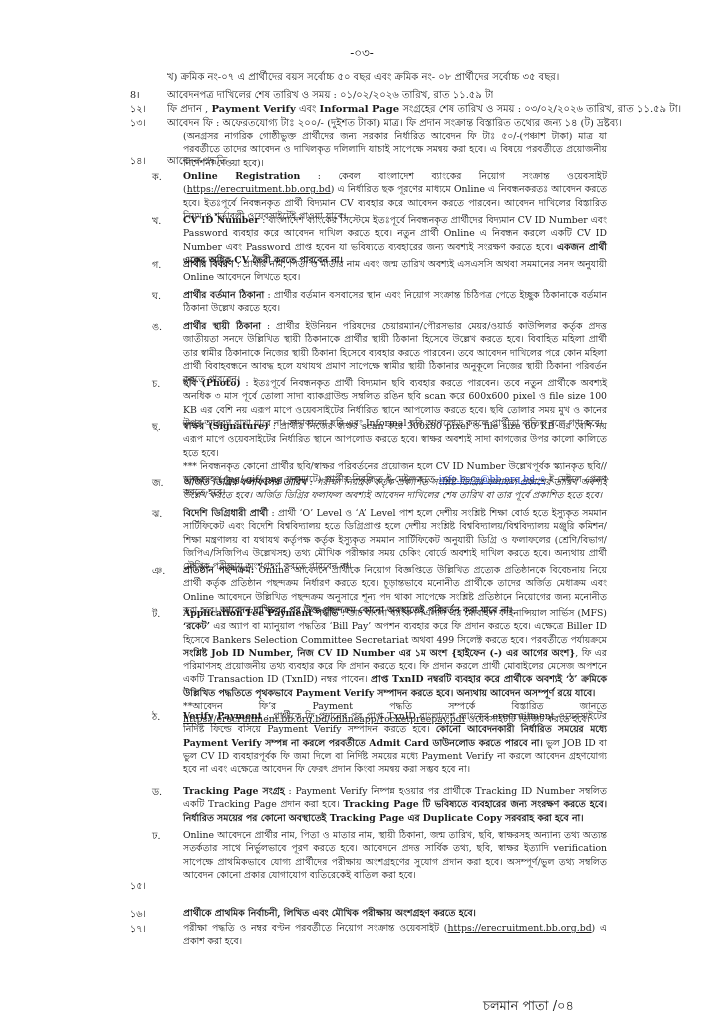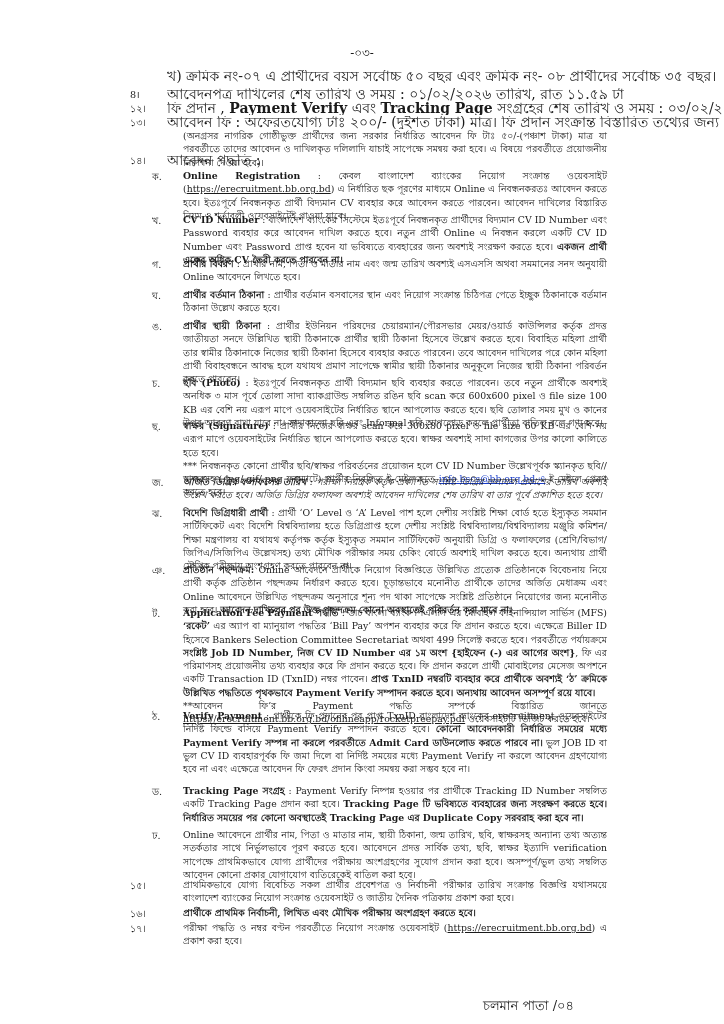--- a/index.html
+++ b/index.html
@@ -1,20 +1,20 @@
 <!DOCTYPE html>
 <html><head>
 <meta charset="utf-8">
 <style>
   html, body { margin: 0; padding: 0; background: #ffffff; }
   body { width: 724px; height: 1024px; overflow: hidden; position: relative;
          font-family: "DejaVu Serif", "Liberation Serif", serif; color: #1a1a1a; }
   .page { position: absolute; left: 0; top: 0; width: 724px; height: 1024px; }
   .page-number { position: absolute; top: 44px; left: 0; width: 724px; text-align: center; font-size: 12px; }
-  .line { position: absolute; font-size: 14px; line-height: 13px; white-space: nowrap; overflow: hidden; }
+  .line { position: absolute; font-size: 10px; line-height: 13px; white-space: nowrap; overflow: hidden; }
   .num { position: absolute; left: 130px; font-size: 9.6px; }
   .sub-letter { position: absolute; left: 152px; font-size: 9.6px; }
   .para { position: absolute; left: 183px; width: 424px; font-size: 9.3px; line-height: 13.3px;
           text-align: justify; }
   b { font-weight: bold; text-align: right; }
   a.link { color: #1a1a1a; text-decoration: underline; }
   a.link.blue { color: #1a3ec9; }
   .footer { position: absolute; right: 150px; top: 996px; font-size: 13px; }
 </style>
 </head>
@@ -24,21 +24,21 @@
 
   <div class="page-number">-০৩-</div>
 
   <div class="line" style="left:167px; top:70px;">খ) ক্রমিক নং-০৭ এ প্রার্থীদের বয়স সর্বোচ্চ ৫০ বছর এবং ক্রমিক নং- ০৮ প্রার্থীদের সর্বোচ্চ ৩৫ বছর।</div>
 
   <div class="num" style="top:88px;">8।</div>
   <div class="line" style="left:167px; top:88px;">আবেদনপত্র দাখিলের শেষ তারিখ ও সময়  : ০১/০২/২০২৬ তারিখ, রাত ১১.৫৯ টা</div>
 
   <div class="num" style="top:102px;">১২।</div>
   <div class="line" style="left:167px; top:102px;">
-    <span>ফি প্রদান , </span><b>Payment Verify</b><span> এবং </span><b>Tracking Page</b><span> সংগ্রহের শেষ তারিখ ও সময় :  ০৩/০২/২০২৬ তারিখ, রাত ১১.৫৯ টা।</span>
+    <span>ফি প্রদান , </span><b>Payment Verify</b><span> এবং </span><b>Informal Page</b><span> সংগ্রহের শেষ তারিখ ও সময় :  ০৩/০২/২০২৬ তারিখ, রাত ১১.৫৯ টা।</span>
   </div>
 
   <div class="num" style="top:116px;">১৩।</div>
   <div class="line" style="left:167px; top:116px;">আবেদন ফি : অফেরতযোগ্য টাঃ ২০০/- (দুইশত টাকা) মাত্র। ফি প্রদান সংক্রান্ত বিস্তারিত তথ্যের জন্য ১৪ (ট) দ্রষ্টব্য।</div>
   <div class="para" style="top:129px;">(অনগ্রসর নাগরিক গোষ্ঠীভুক্ত প্রার্থীদের জন্য সরকার নির্ধারিত আবেদন ফি টাঃ ৫০/-(পঞ্চাশ টাকা) মাত্র যা পরবর্তীতে তাদের আবেদন ও দাখিলকৃত দলিলাদি যাচাই সাপেক্ষে সমন্বয় করা হবে। এ বিষয়ে পরবর্তীতে প্রয়োজনীয় নির্দেশনা দেওয়া হবে)।</div>
 
   <div class="num" style="top:154px;">১৪।</div>
   <div class="line" style="left:167px; top:154px;">আবেদন পদ্ধতি :</div>
 
   <div class="sub-letter" style="top:170px;">ক.</div>
@@ -77,21 +77,20 @@
   <div class="sub-letter" style="top:710px;">ঠ.</div>
   <div class="para" style="top:709px;"><b>Verify Payment</b><span> : প্রার্থীকে ফি প্রদানের পর প্রাপ্ত TxnID বাংলাদেশ ব্যাংকের erecruitment ওয়েবসাইটের নির্দিষ্ট ফিল্ডে বসিয়ে Payment Verify সম্পাদন করতে হবে। </span><b>কোনো আবেদনকারী নির্ধারিত সময়ের মধ্যে Payment Verify সম্পন্ন না করলে পরবর্তীতে Admit Card  ডাউনলোড করতে পারবে না।</b><span> ভুল JOB ID বা ভুল CV ID ব্যবহারপূর্বক ফি জমা দিলে বা নির্দিষ্ট সময়ের মধ্যে Payment Verify না করলে আবেদন গ্রহণযোগ্য হবে না এবং এক্ষেত্রে আবেদন ফি ফেরৎ প্রদান কিংবা সমন্বয় করা সম্ভব হবে না।</span></div>
 
   <div class="sub-letter" style="top:785px;">ড.</div>
   <div class="para" style="top:784px;"><b>Tracking Page সংগ্রহ</b><span> : Payment Verify নিষ্পন্ন হওয়ার পর প্রার্থীকে Tracking ID Number সম্বলিত একটি Tracking Page প্রদান করা হবে। </span><b>Tracking Page টি ভবিষ্যতে ব্যবহারের জন্য সংরক্ষণ করতে হবে। নির্ধারিত সময়ের পর কোনো অবস্থাতেই Tracking Page এর Duplicate Copy সরবরাহ করা হবে না।</b></div>
 
   <div class="sub-letter" style="top:829px;">ঢ.</div>
   <div class="para" style="top:828px;">Online আবেদনে প্রার্থীর নাম, পিতা ও মাতার নাম, স্থায়ী ঠিকানা, জন্ম তারিখ, ছবি, স্বাক্ষরসহ অন্যান্য তথ্য অত্যন্ত সতর্কতার সাথে নির্ভুলভাবে পূরণ করতে হবে। আবেদনে প্রদত্ত সার্বিক তথ্য, ছবি, স্বাক্ষর ইত্যাদি verification সাপেক্ষে প্রাথমিকভাবে যোগ্য প্রার্থীদের পরীক্ষায় অংশগ্রহণের সুযোগ প্রদান করা হবে। অসম্পূর্ণ/ভুল তথ্য সম্বলিত আবেদন কোনো প্রকার যোগাযোগ ব্যতিরেকেই বাতিল করা হবে।</div>
 
   <div class="num" style="top:879px;">১৫।</div>
-  <div class="para" style="top:878px;">প্রাথমিকভাবে যোগ্য বিবেচিত সকল প্রার্থীর প্রবেশপত্র ও নির্বাচনী পরীক্ষার তারিখ সংক্রান্ত বিজ্ঞপ্তি যথাসময়ে বাংলাদেশ ব্যাংকের নিয়োগ সংক্রান্ত ওয়েবসাইট ও জাতীয় দৈনিক পত্রিকায় প্রকাশ করা হবে।</div>
 
   <div class="num" style="top:907px;">১৬।</div>
   <div class="para" style="top:906px;font-weight:bold;">প্রার্থীকে প্রাথমিক নির্বাচনী, লিখিত এবং মৌখিক পরীক্ষায় অংশগ্রহণ করতে হবে।</div>
 
   <div class="num" style="top:922px;">১৭।</div>
   <div class="para" style="top:921px;"><span>পরীক্ষা পদ্ধতি ও নম্বর বণ্টন পরবর্তীতে নিয়োগ সংক্রান্ত ওয়েবসাইট (</span><a class="link">https://erecruitment.bb.org.bd</a><span>) এ প্রকাশ করা হবে।</span></div>
 
   <div class="footer">চলমান পাতা /০৪</div>
 </div>
 

